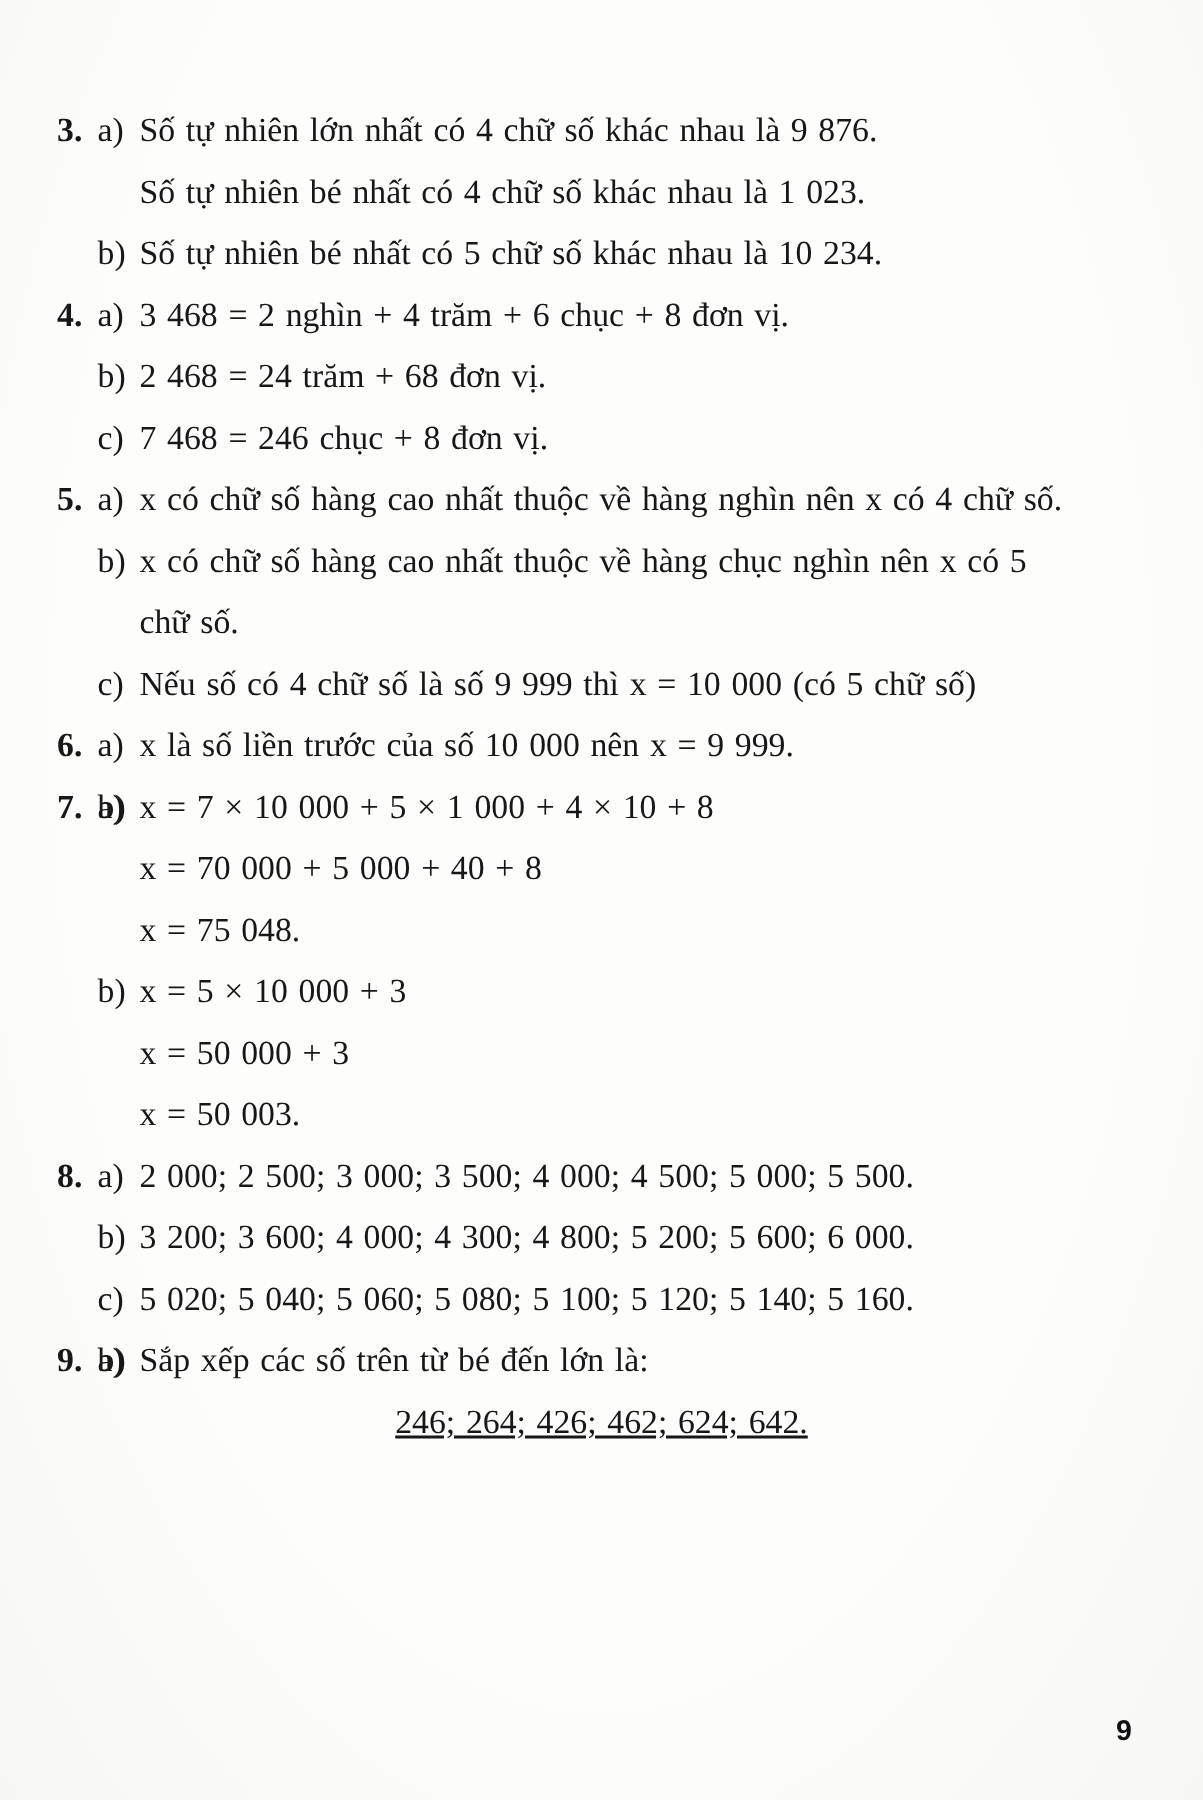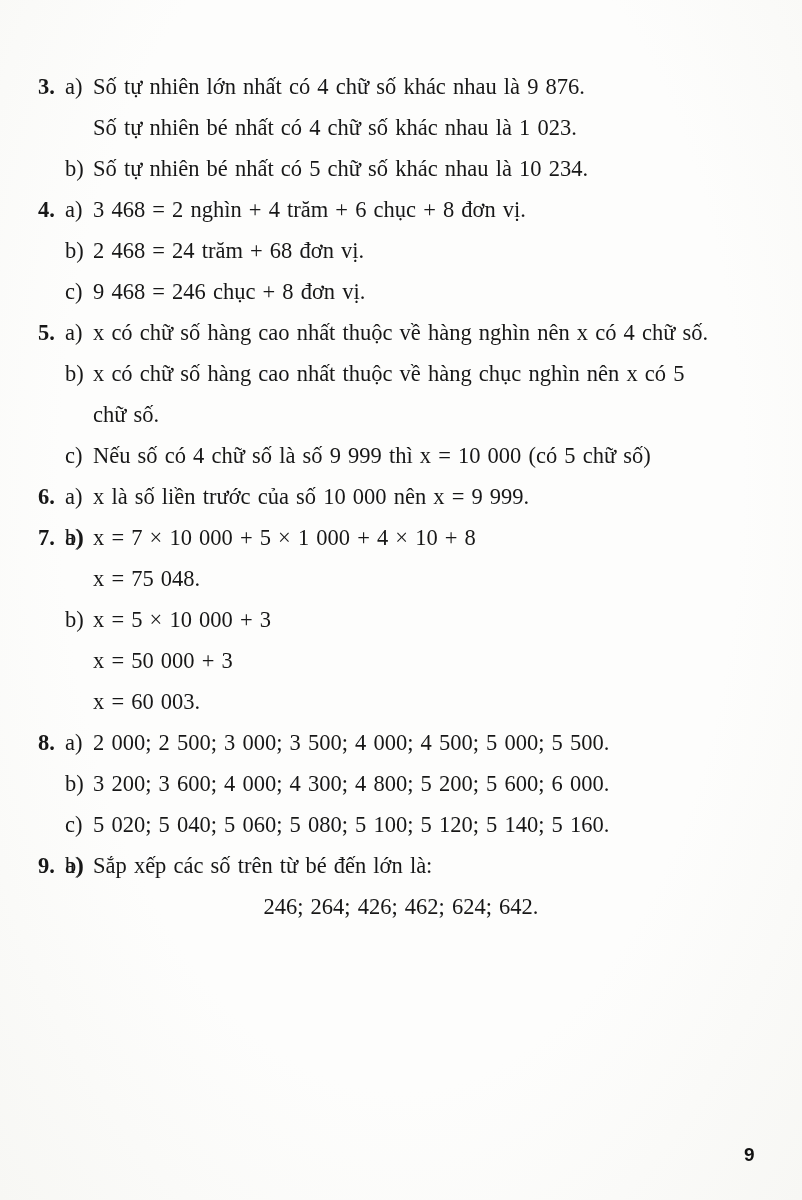--- a/index.html
+++ b/index.html
@@ -43,20 +43,21 @@
     left: 27px;
     top: 0;
   }
   .line.center {
     padding-left: 0;
     text-align: center;
     white-space: normal;
   }
   .line.center .ltext {
     display: inline-block;
+    text-decoration: underline;
   }
   .pageno {
     position: absolute;
     left: 744px;
     top: 1144px;
     font-family: "Liberation Sans", sans-serif;
     font-weight: 700;
     font-size: 19px;
     color: #111;
   }
@@ -86,21 +87,21 @@
       <span class="pnum">4.</span>
       <span class="plabel">a)</span>
       <span class="ltext">3 468 = 2 nghìn + 4 trăm + 6 chục + 8 đơn vị.</span>
     </div>
     <div class="line">
       <span class="plabel">b)</span>
       <span class="ltext">2 468 = 24 trăm + 68 đơn vị.</span>
     </div>
     <div class="line">
       <span class="plabel">c)</span>
-      <span class="ltext">9 468 = 246 chục + 8 đơn vị.</span>
+      <span class="ltext">7 468 = 246 chục + 8 đơn vị.</span>
     </div>
 
     <div class="line">
       <span class="pnum">5.</span>
       <span class="plabel">a)</span>
       <span class="ltext">x có chữ số hàng cao nhất thuộc về hàng nghìn nên x có 4 chữ số.</span>
     </div>
     <div class="line">
       <span class="plabel">b)</span>
       <span class="ltext">x có chữ số hàng cao nhất thuộc về hàng chục nghìn nên x có 5</span>
@@ -121,31 +122,34 @@
     <div class="line">
       <span class="plabel">b)</span>
     </div>
 
     <div class="line">
       <span class="pnum">7.</span>
       <span class="plabel">a)</span>
       <span class="ltext">x = 7 × 10 000 + 5 × 1 000 + 4 × 10 + 8</span>
     </div>
     <div class="line">
+      <span class="ltext">x = 70 000 + 5 000 + 40 + 8</span>
+    </div>
+    <div class="line">
       <span class="ltext">x = 75 048.</span>
     </div>
     <div class="line">
       <span class="plabel">b)</span>
       <span class="ltext">x = 5 × 10 000 + 3</span>
     </div>
     <div class="line">
       <span class="ltext">x = 50 000 + 3</span>
     </div>
     <div class="line">
-      <span class="ltext">x = 60 003.</span>
+      <span class="ltext">x = 50 003.</span>
     </div>
 
     <div class="line">
       <span class="pnum">8.</span>
       <span class="plabel">a)</span>
       <span class="ltext">2 000; 2 500; 3 000; 3 500; 4 000; 4 500; 5 000; 5 500.</span>
     </div>
     <div class="line">
       <span class="plabel">b)</span>
       <span class="ltext">3 200; 3 600; 4 000; 4 300; 4 800; 5 200; 5 600; 6 000.</span>

